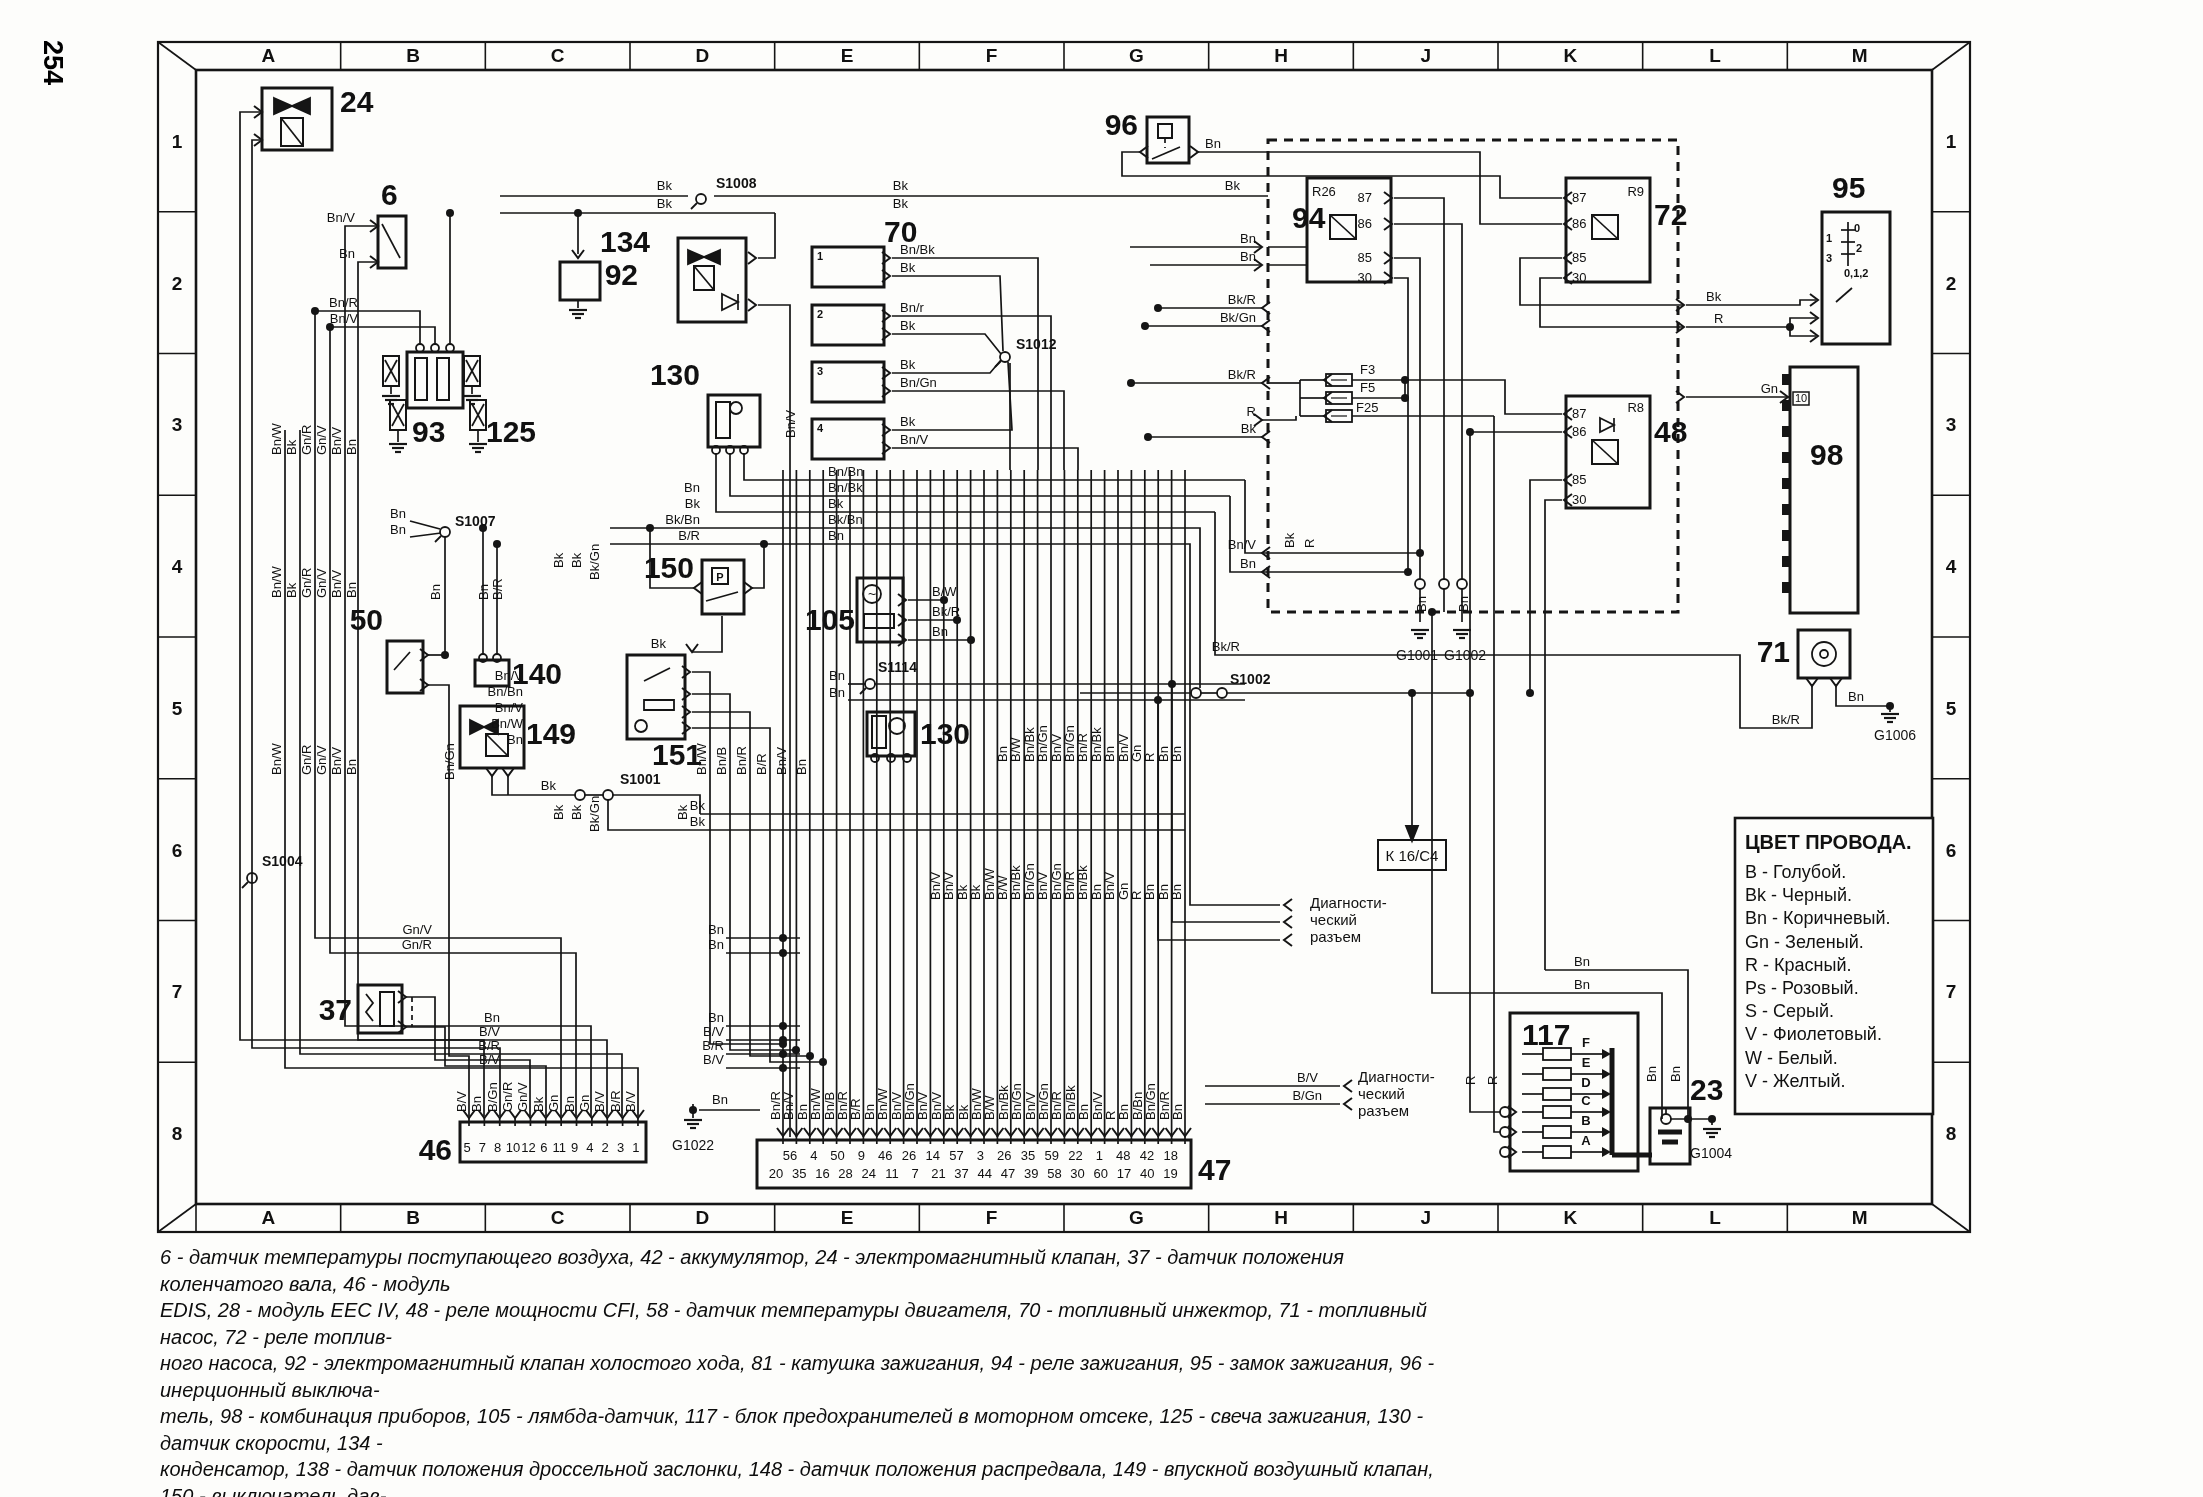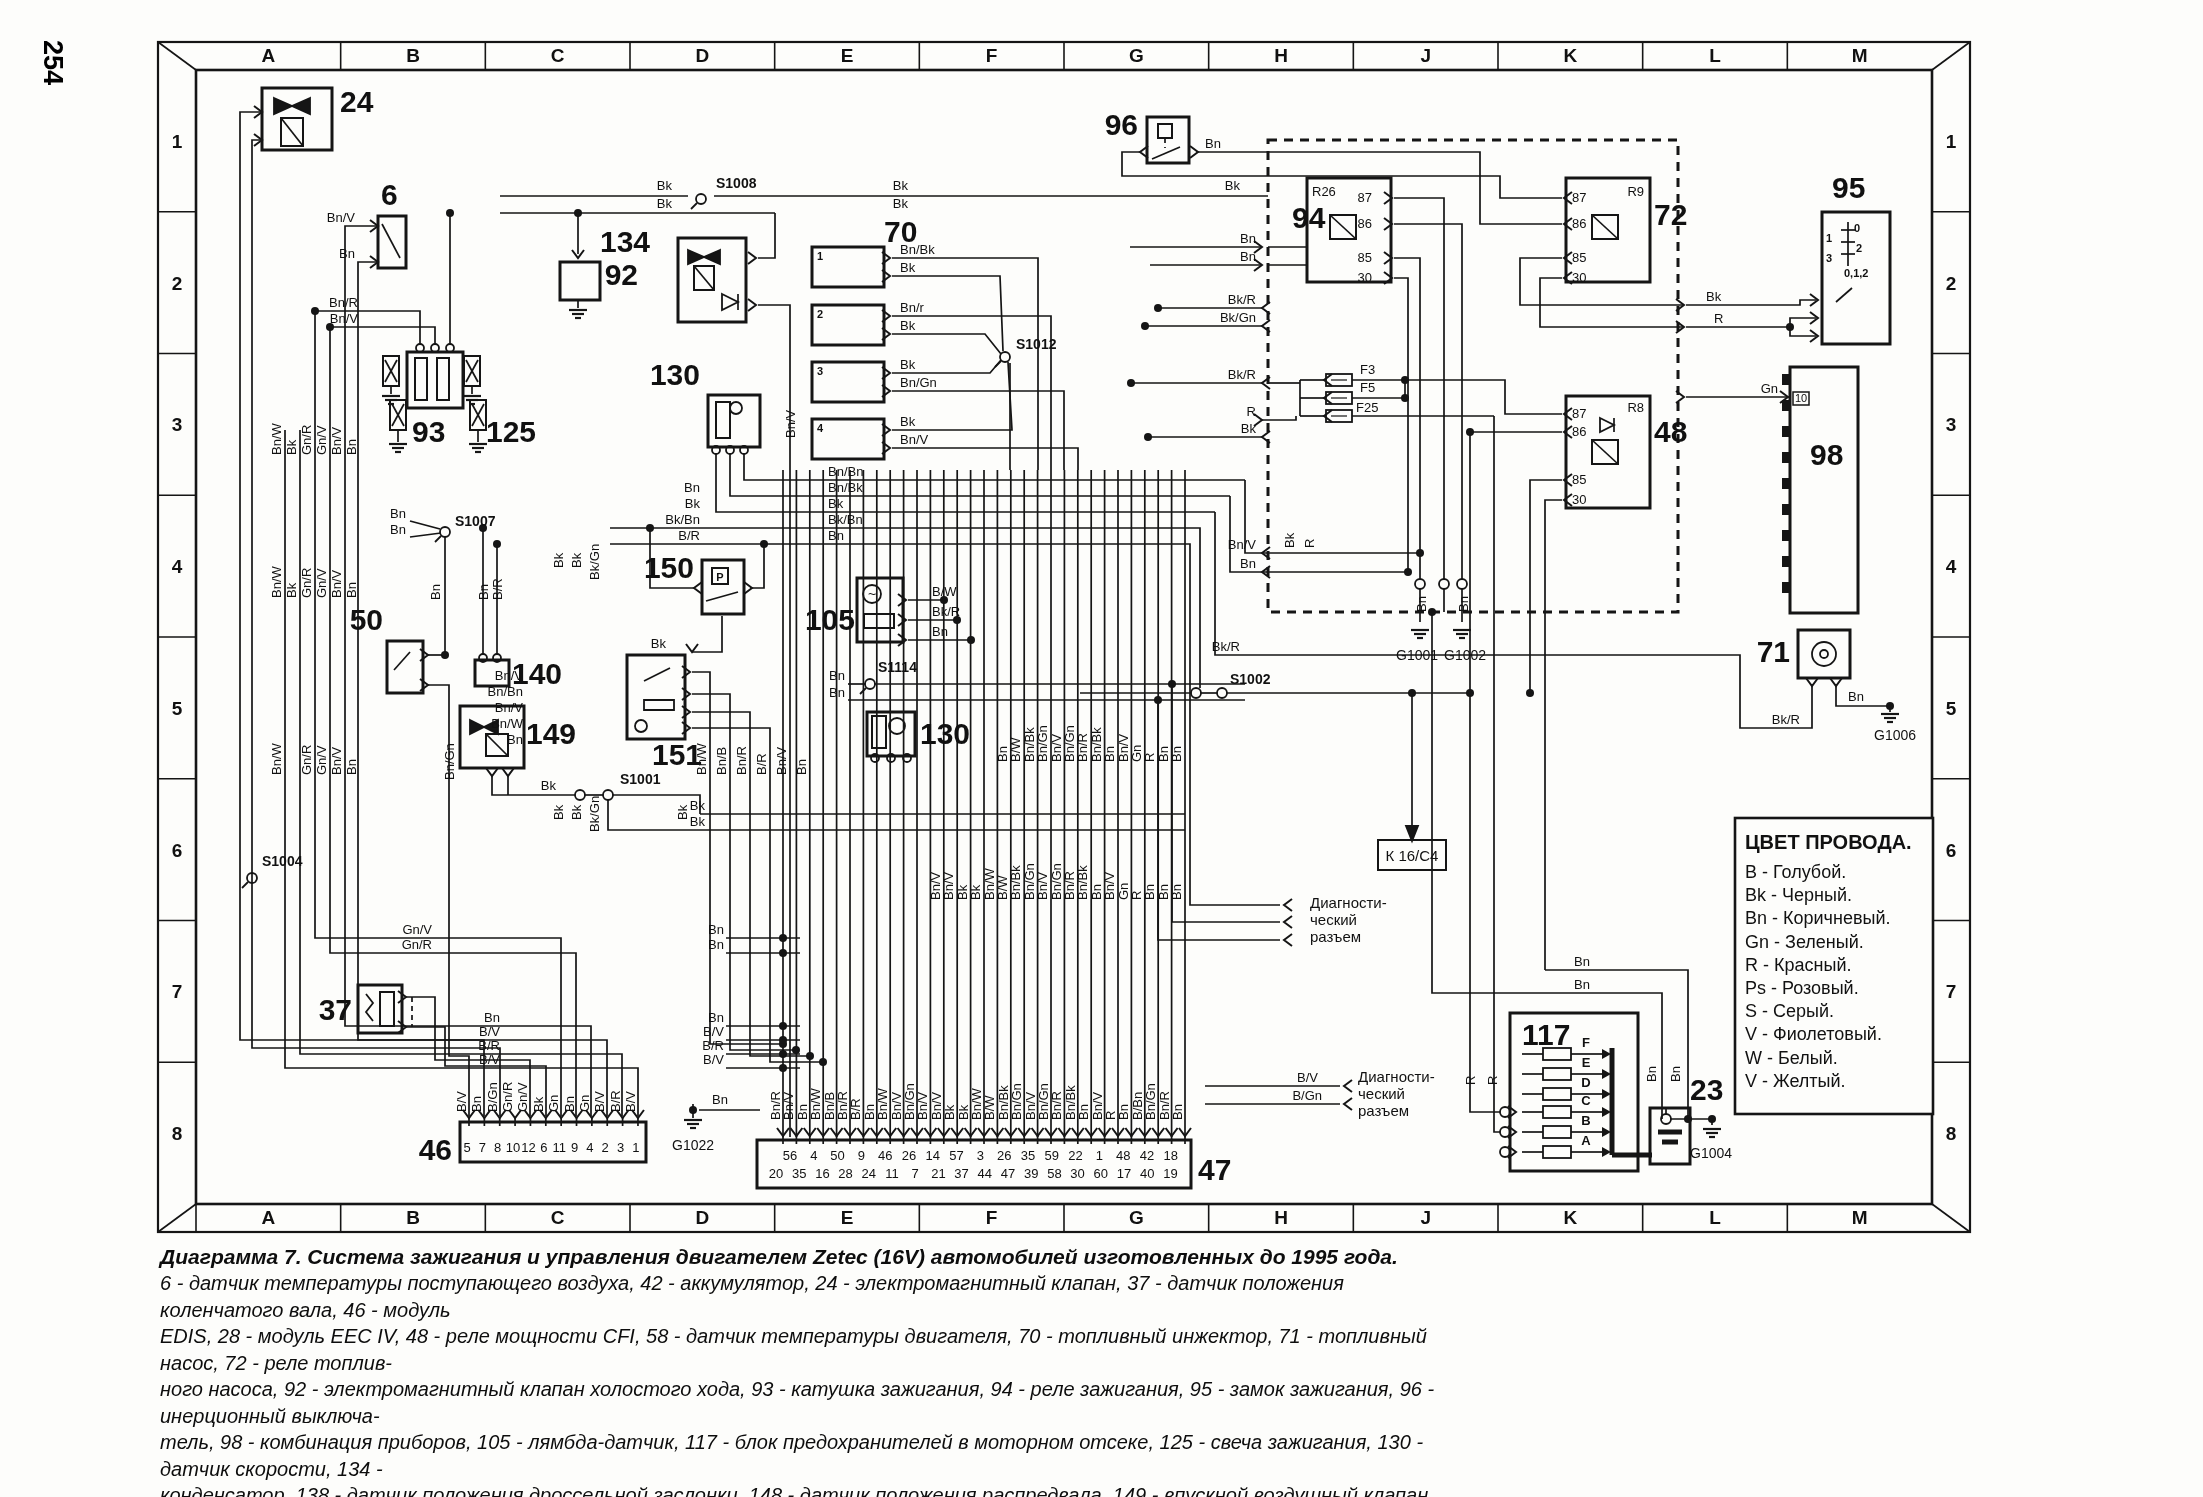--- a/index.html
+++ b/index.html
@@ -993,20 +993,19 @@
       <text x="1745" y="924.4" font-size="18" font-family="&quot;Liberation Sans&quot;,sans-serif" text-anchor="start">Bn - Коричневый.</text>
       <text x="1745" y="947.6" font-size="18" font-family="&quot;Liberation Sans&quot;,sans-serif" text-anchor="start">Gn - Зеленый.</text>
       <text x="1745" y="970.8" font-size="18" font-family="&quot;Liberation Sans&quot;,sans-serif" text-anchor="start">R - Красный.</text>
       <text x="1745" y="994" font-size="18" font-family="&quot;Liberation Sans&quot;,sans-serif" text-anchor="start">Ps - Розовый.</text>
       <text x="1745" y="1017.2" font-size="18" font-family="&quot;Liberation Sans&quot;,sans-serif" text-anchor="start">S - Серый.</text>
       <text x="1745" y="1040.4" font-size="18" font-family="&quot;Liberation Sans&quot;,sans-serif" text-anchor="start">V - Фиолетовый.</text>
       <text x="1745" y="1063.6" font-size="18" font-family="&quot;Liberation Sans&quot;,sans-serif" text-anchor="start">W - Белый.</text>
       <text x="1745" y="1086.8" font-size="18" font-family="&quot;Liberation Sans&quot;,sans-serif" text-anchor="start">V - Желтый.</text>
     </svg>
   <div id="caption">
-    <div class="t">Диаграмма 7. Система зажигания и управления двигателем Zetec (16V) автомобилей изготовленных до 1995 года.</div>
   <div class="l">6 - датчик температуры поступающего воздуха, 42 - аккумулятор, 24 - электромагнитный клапан, 37 - датчик положения коленчатого вала, 46 - модуль</div>
       <div class="l">EDIS, 28 - модуль EEC IV, 48 - реле мощности CFI, 58 - датчик температуры двигателя, 70 - топливный инжектор, 71 - топливный насос, 72 - реле топлив-</div>
-      <div class="l">ного насоса, 92 - электромагнитный клапан холостого хода, 93 - катушка зажигания, 94 - реле зажигания, 95 - замок зажигания, 96 - инерционный выключа-</div>
+      <div class="l">ного насоса, 92 - электромагнитный клапан холостого хода, 81 - катушка зажигания, 94 - реле зажигания, 95 - замок зажигания, 96 - инерционный выключа-</div>
       <div class="l">тель, 98 - комбинация приборов, 105 - лямбда-датчик, 117 - блок предохранителей в моторном отсеке, 125 - свеча зажигания, 130 - датчик скорости, 134 -</div>
       <div class="l">конденсатор, 138 - датчик положения дроссельной заслонки, 148 - датчик положения распредвала, 149 - впускной воздушный клапан, 150 - выключатель дав-</div>
     </div>
 </div>
 
 </body></html>

